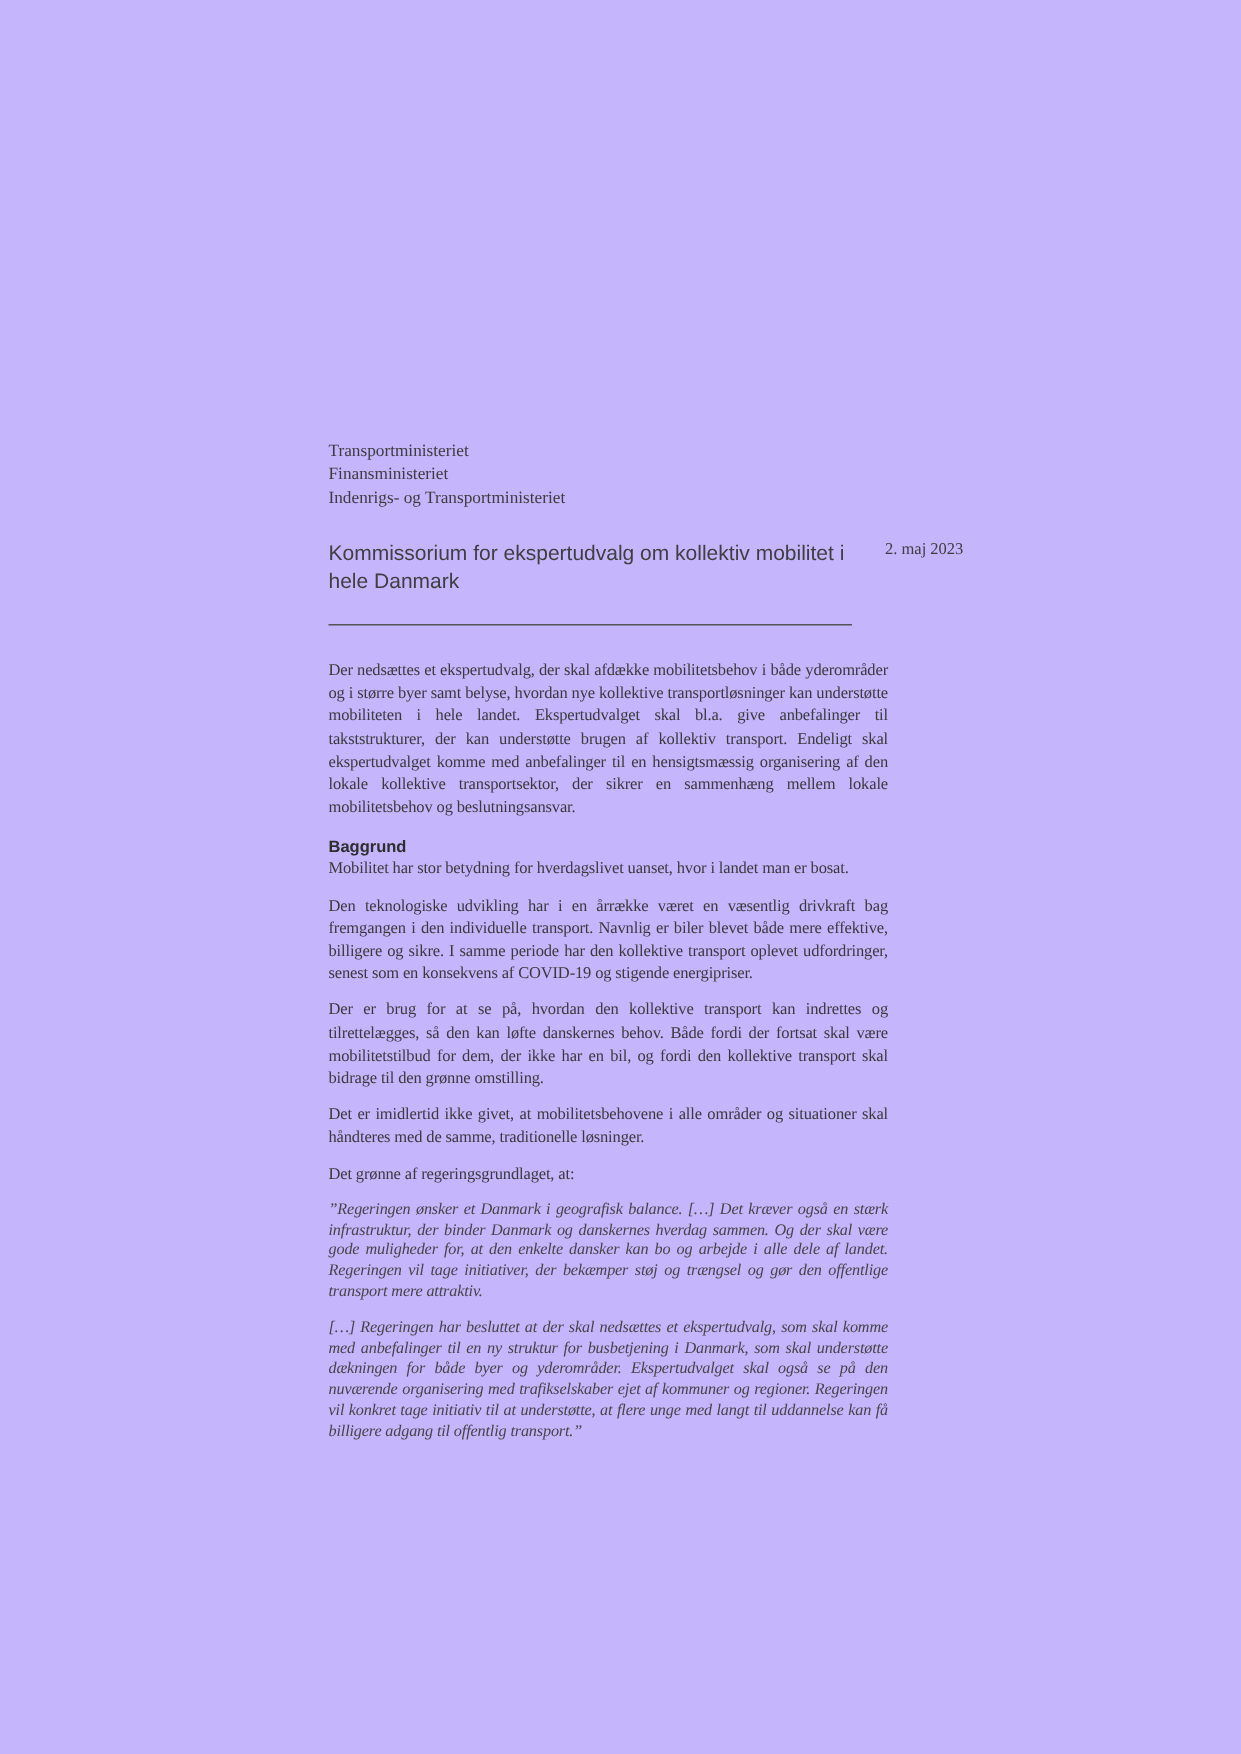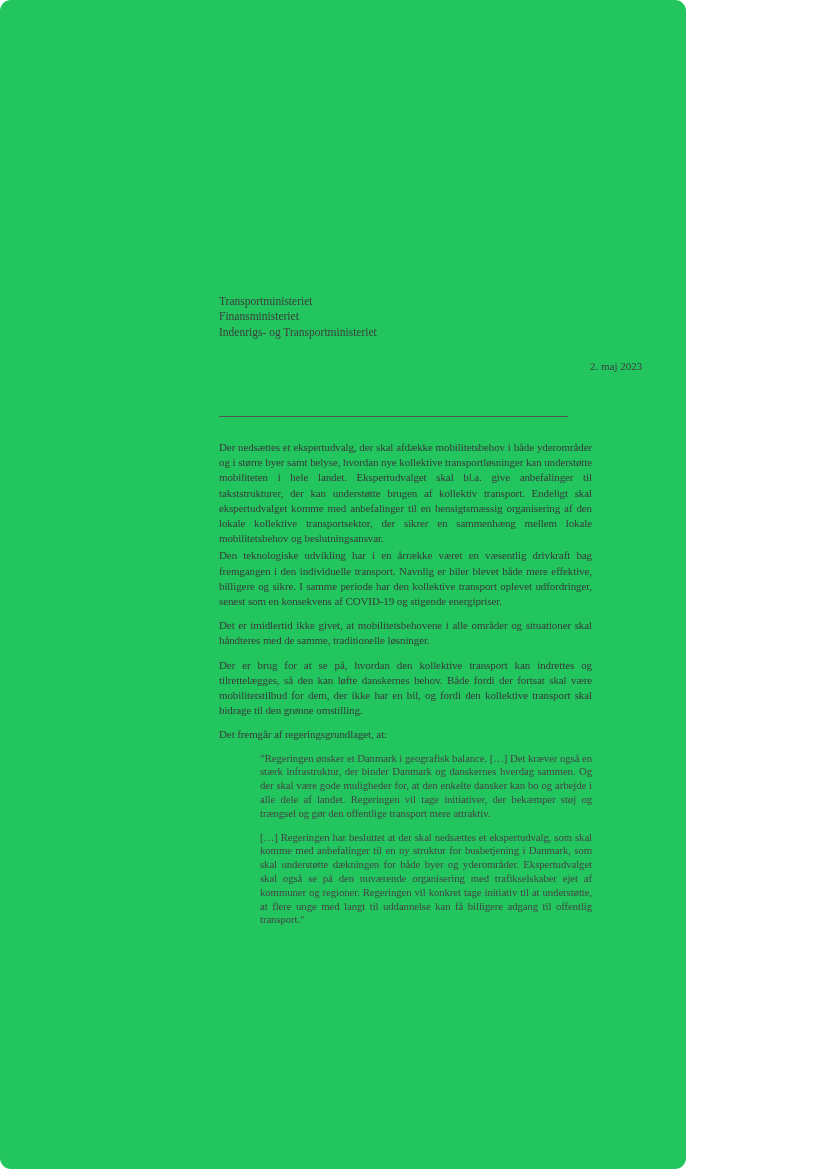--- a/index.html
+++ b/index.html
@@ -2,27 +2,26 @@
 <html lang="da"><head>
 <meta charset="utf-8">
 <style>
   html, body {
     margin: 0;
     padding: 0;
     background: #ffffff;
   }
   .page {
     position: relative;
-    width: 686px;
+    width: 827px;
     height: 1169px;
-    background: #22c55e;
+    background: #c4b5fd;
     overflow: hidden;
     font-family: "Liberation Serif", serif;
     color: #3a3a3a;
-    border-radius: 11px;
   }
   .ministries {
     position: absolute;
     left: 219px;
     top: 294px;
     font-size: 11.5px;
     line-height: 15.4px;
     color: #3d3d3d;
   }
   .doc-title {
@@ -73,49 +72,52 @@
     font-size: 11px;
     line-height: 15.2px;
     text-align: justify;
     letter-spacing: -0.1px;
     color: #3a3a3a;
   }
   .content p.lead {
     margin-bottom: 2px;
   }
   .content p.quote {
+    font-style: italic;
     font-size: 10.8px;
     line-height: 13.8px;
     margin-bottom: 10px;
     color: #454545;
-    margin-left: 41px;
   }
 </style>
 </head>
 <body>
 
 <div class="page">
 
   <div class="ministries">
     <div>Transportministeriet</div>
     <div>Finansministeriet</div>
     <div>Indenrigs- og Transportministeriet</div>
   </div>
 
+  <div class="doc-title">Kommissorium for ekspertudvalg om kollektiv mobilitet i hele Danmark</div>
 
   <div class="doc-date">2. maj 2023</div>
 
   <div class="divider-rule"></div>
 
   <div class="content">
 
     <p class="lead">Der nedsættes et ekspertudvalg, der skal afdække mobilitetsbehov i både yderområder og i større byer samt belyse, hvordan nye kollektive transportløsninger kan understøtte mobiliteten i hele landet. Ekspertudvalget skal bl.a. give anbefalinger til takststrukturer, der kan understøtte brugen af kollektiv transport. Endeligt skal ekspertudvalget komme med anbefalinger til en hensigtsmæssig organisering af den lokale kollektive transportsektor, der sikrer en sammenhæng mellem lokale mobilitetsbehov og beslutningsansvar.</p>
 
+    <h2 class="section-heading baggrund">Baggrund</h2>
+    <p>Mobilitet har stor betydning for hverdagslivet uanset, hvor i landet man er bosat.</p>
     <p>Den teknologiske udvikling har i en årrække været en væsentlig drivkraft bag fremgangen i den individuelle transport. Navnlig er biler blevet både mere effektive, billigere og sikre. I samme periode har den kollektive transport oplevet udfordringer, senest som en konsekvens af COVID-19 og stigende energipriser.</p>
+    <p>Der er brug for at se på, hvordan den kollektive transport kan indrettes og tilrettelægges, så den kan løfte danskernes behov. Både fordi der fortsat skal være mobilitetstilbud for dem, der ikke har en bil, og fordi den kollektive transport skal bidrage til den grønne omstilling.</p>
     <p>Det er imidlertid ikke givet, at mobilitetsbehovene i alle områder og situationer skal håndteres med de samme, traditionelle løsninger.</p>
-    <p>Der er brug for at se på, hvordan den kollektive transport kan indrettes og tilrettelægges, så den kan løfte danskernes behov. Både fordi der fortsat skal være mobilitetstilbud for dem, der ikke har en bil, og fordi den kollektive transport skal bidrage til den grønne omstilling.</p>
-    <p>Det fremgår af regeringsgrundlaget, at:</p>
+    <p>Det grønne af regeringsgrundlaget, at:</p>
     <p class="quote">”Regeringen ønsker et Danmark i geografisk balance. […] Det kræver også en stærk infrastruktur, der binder Danmark og danskernes hverdag sammen. Og der skal være gode muligheder for, at den enkelte dansker kan bo og arbejde i alle dele af landet. Regeringen vil tage initiativer, der bekæmper støj og trængsel og gør den offentlige transport mere attraktiv.</p>
     <p class="quote">[…] Regeringen har besluttet at der skal nedsættes et ekspertudvalg, som skal komme med anbefalinger til en ny struktur for busbetjening i Danmark, som skal understøtte dækningen for både byer og yderområder. Ekspertudvalget skal også se på den nuværende organisering med trafikselskaber ejet af kommuner og regioner. Regeringen vil konkret tage initiativ til at understøtte, at flere unge med langt til uddannelse kan få billigere adgang til offentlig transport.”</p>
 
   </div>
 
 </div>
 
 </body></html>

